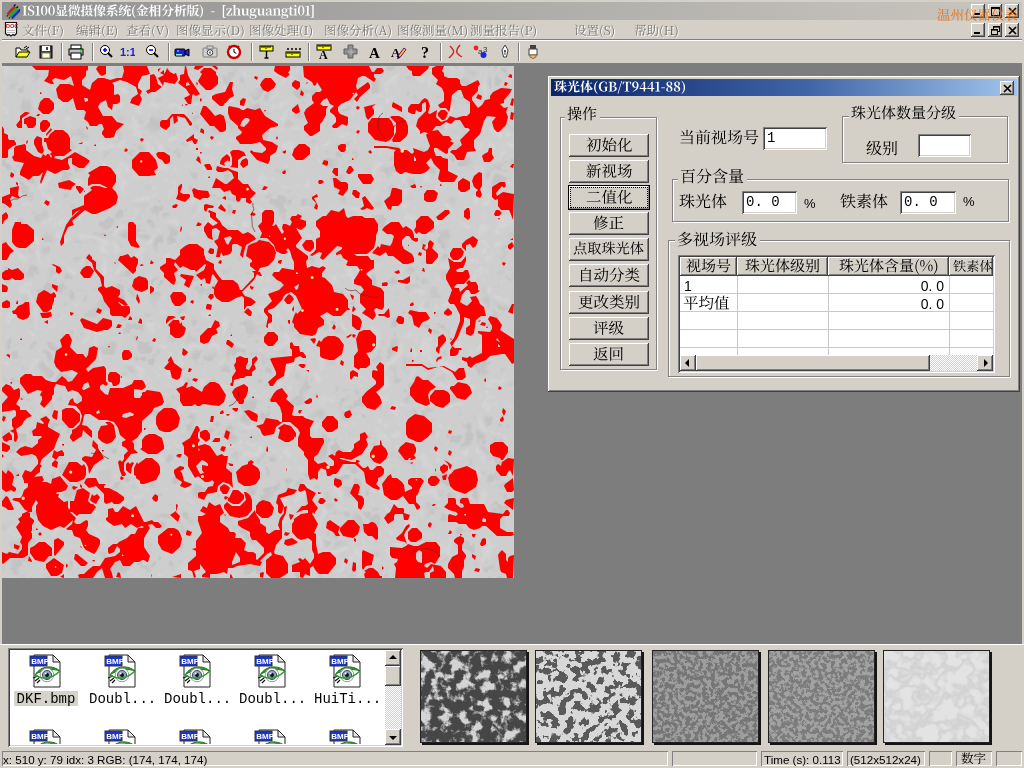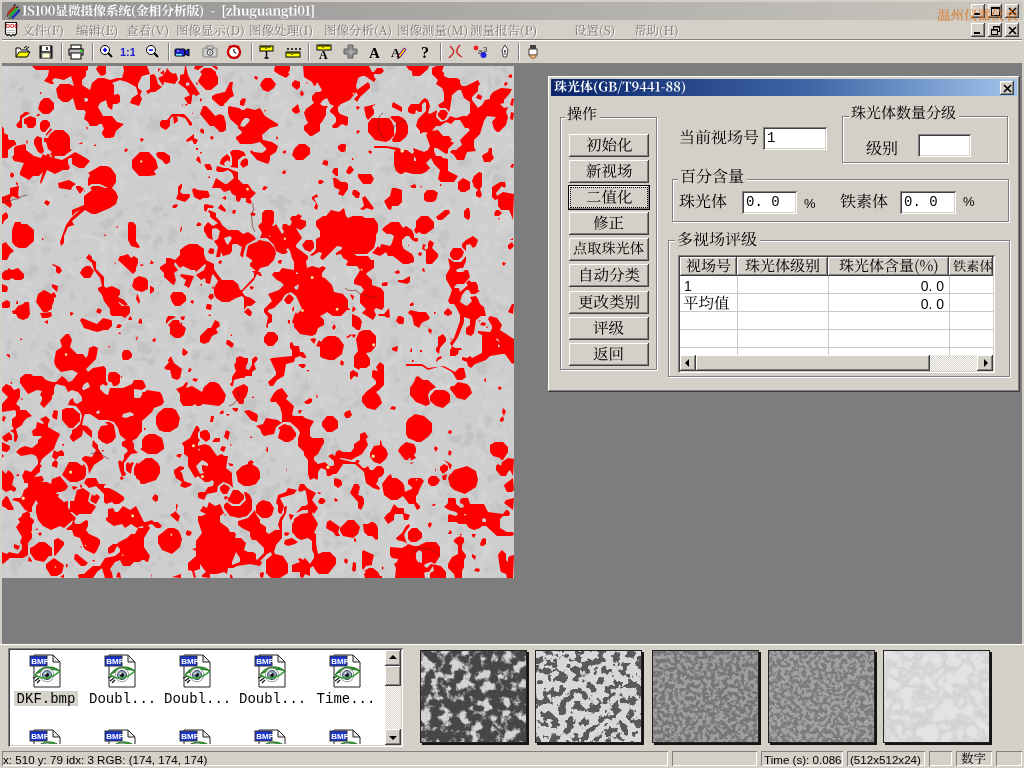--- a/index.html
+++ b/index.html
@@ -846,21 +846,21 @@
 <text x="4.2" y="12.3" font-family="Liberation Sans" font-weight="bold" font-size="8" fill="#fff">BMP</text>
 <path d="M8 23 C14 13 26 13 33 19 C26 16 14 18 8 23 z" fill="#2d9a2d" stroke="#1c6e1c"></path>
 <circle cx="20" cy="23" r="6.8" fill="#fff" stroke="#999"></circle>
 <circle cx="20" cy="23" r="4.6" fill="#8ba0b5" stroke="#445566"></circle>
 <circle cx="20" cy="23" r="2" fill="#111"></circle>
 <circle cx="18.6" cy="21.4" r="1" fill="#fff"></circle>
 <path d="M12 26 l-4 3 M13 28 l-3 3 M11 24 l-5 2" stroke="#111" stroke-width="1.2"></path>
 <path d="M8 23 q12 8 25 -4" fill="none" stroke="#2d9a2d" stroke-width="1.6"></path>
 </svg>
   </div>
-<div class="abs" style="left:314px;top:691px;width:64px;height:15px;font:14px 'Liberation Mono';text-align:center">Time...</div>
+<div class="abs" style="left:314px;top:691px;width:64px;height:15px;font:14px 'Liberation Mono';text-align:center">HuiTi...</div>
 <div class="abs" style="left:327px;top:727px;width:38px;height:17px;overflow:hidden">
     <svg width="38" height="36" viewBox="0 0 38 36">
 <path d="M7 3 h19 l7 7 v25 h-26 z" fill="#fff" stroke="#222"></path>
 <path d="M26 3 v7 h7 z" fill="#e8e8e8" stroke="#222"></path>
 <rect x="3" y="4" width="17" height="10" fill="#1a35cc" stroke="#333"></rect>
 <text x="4.2" y="12.3" font-family="Liberation Sans" font-weight="bold" font-size="8" fill="#fff">BMP</text>
 <path d="M8 23 C14 13 26 13 33 19 C26 16 14 18 8 23 z" fill="#2d9a2d" stroke="#1c6e1c"></path>
 <circle cx="20" cy="23" r="6.8" fill="#fff" stroke="#999"></circle>
 <circle cx="20" cy="23" r="4.6" fill="#8ba0b5" stroke="#445566"></circle>
 <circle cx="20" cy="23" r="2" fill="#111"></circle>
@@ -946,21 +946,21 @@
   </div>
 <div class="abs" style="left:0px;top:750px;width:1024px;height:18px;background:#d4d0c8"></div>
 <div class="abs sunkthin" style="left:2px;top:751px;width:666px;height:15px"></div>
 <div class="abs sunkthin" style="left:672px;top:751px;width:85px;height:15px"></div>
 <div class="abs sunkthin" style="left:761px;top:751px;width:82px;height:15px"></div>
 <div class="abs sunkthin" style="left:847px;top:751px;width:78px;height:15px"></div>
 <div class="abs sunkthin" style="left:929px;top:751px;width:23px;height:15px"></div>
 <div class="abs sunkthin" style="left:956px;top:751px;width:36px;height:15px"></div>
 <div class="abs sunkthin" style="left:996px;top:751px;width:26px;height:15px"></div>
 <div class="abs" style="left:3px;top:753px;font:11.6px 'Liberation Sans';color:#000">x: 510 y: 79  idx: 3  RGB: (174, 174, 174)</div>
-<div class="abs" style="left:764px;top:753px;font:11.6px 'Liberation Sans'">Time (s): 0.086</div>
+<div class="abs" style="left:764px;top:753px;font:11.6px 'Liberation Sans'">Time (s): 0.113</div>
 <div class="abs" style="left:850px;top:753px;font:11.6px 'Liberation Sans'">(512x512x24)</div>
 <div class="abs" style="left:961px;top:752px">
     <svg width="26" height="15" viewBox="0 0 26 15" fill="#000">
       <path transform="translate(0.0 0)" d="M6.3 1.3 5.2 0.9C5 1.6 4.7 2.3 4.5 2.8L4.7 2.9C5 2.6 5.5 2 5.9 1.5C6.1 1.6 6.3 1.5 6.3 1.3ZM1.2 1 1.1 1.1C1.5 1.5 1.9 2.2 1.9 2.8C2.6 3.3 3.3 1.9 1.2 1ZM3.6 6.6C4 6.7 4.1 6.6 4.2 6.4L3 6C2.9 6.3 2.6 6.8 2.4 7.3H0.5L0.6 7.7H2.2C1.9 8.3 1.5 8.9 1.2 9.2C2 9.4 2.9 9.7 3.7 10.1C3 10.8 2 11.4 0.7 11.8L0.7 12C2.3 11.6 3.4 11.1 4.2 10.4C4.6 10.6 5 10.9 5.2 11.1C5.9 11.3 6.1 10.5 4.8 9.8C5.3 9.2 5.7 8.6 5.9 7.8C6.2 7.8 6.3 7.7 6.4 7.6L5.6 6.8L5.1 7.3H3.3ZM5.1 7.7C4.9 8.4 4.6 9 4.2 9.6C3.7 9.4 3 9.2 2.2 9.1C2.5 8.7 2.8 8.2 3.1 7.7ZM9.1 0.8 7.8 0.5C7.5 2.8 6.9 5 6.1 6.6L6.3 6.7C6.7 6.2 7.1 5.6 7.4 4.9C7.7 6.3 8 7.6 8.6 8.8C7.8 9.9 6.7 10.9 5.2 11.8L5.3 12C6.9 11.3 8.1 10.5 8.9 9.4C9.5 10.4 10.3 11.3 11.4 12C11.5 11.6 11.8 11.4 12.1 11.4L12.2 11.2C11 10.7 10.1 9.8 9.4 8.8C10.3 7.4 10.8 5.8 11 3.7H11.9C12 3.7 12.1 3.7 12.2 3.5C11.8 3.1 11.1 2.6 11.1 2.6L10.5 3.3H8.1C8.3 2.7 8.5 1.9 8.7 1.1C9 1.1 9.1 1 9.1 0.8ZM7.9 3.7H10.1C9.9 5.4 9.6 6.9 8.9 8.1C8.3 7.1 7.9 5.8 7.6 4.5ZM5.9 2.4 5.4 3.1H4V1C4.3 0.9 4.4 0.8 4.4 0.6L3.2 0.5V3.1L0.6 3.1L0.7 3.5H2.8C2.3 4.5 1.4 5.4 0.4 6.1L0.6 6.3C1.6 5.8 2.5 5.1 3.2 4.3V6.1H3.4C3.6 6.1 4 5.9 4 5.8V3.9C4.5 4.4 5.2 5.1 5.5 5.7C6.3 6.2 6.8 4.5 4 3.7V3.5H6.6C6.8 3.5 6.9 3.4 6.9 3.3C6.5 2.9 5.9 2.4 5.9 2.4Z"></path>
       <path transform="translate(12.5 0)" d="M5.5 0.5 5.3 0.6C5.8 1 6.2 1.7 6.3 2.2C7.2 2.9 8 1.1 5.5 0.5ZM2.1 1.8 1.9 1.8C2 2.7 1.5 3.4 1 3.6C0.7 3.8 0.5 4.1 0.6 4.4C0.8 4.7 1.3 4.7 1.6 4.5C2 4.2 2.3 3.7 2.3 2.9H10.5C10.3 3.3 10 3.9 9.8 4.3L10 4.4C10.5 4 11.2 3.4 11.5 3C11.8 3 11.9 3 12 2.9L11 1.9L10.4 2.5H2.2C2.2 2.3 2.2 2.1 2.1 1.8ZM10.8 6.6 10.2 7.4H6.7V6.3C6.9 6.3 7.1 6.2 7.1 6C7.9 5.6 8.7 5.2 9.3 4.8C9.6 4.8 9.7 4.7 9.8 4.6L8.8 3.7L8.3 4.3H2.7L2.8 4.7H8.1C7.7 5.1 7.2 5.6 6.7 5.9L5.8 5.9V7.4H0.6L0.7 7.8H5.8V10.7C5.8 10.9 5.8 11 5.5 11C5.2 11 3.7 10.9 3.7 10.9V11.1C4.3 11.2 4.7 11.2 4.9 11.4C5.1 11.5 5.2 11.7 5.2 12C6.5 11.8 6.7 11.4 6.7 10.8V7.8H11.6C11.8 7.8 11.9 7.7 11.9 7.6C11.5 7.2 10.8 6.6 10.8 6.6Z"></path>
     </svg>
   </div>
 <div class="abs" style="left:937px;top:8px">
     <svg width="82" height="16" viewBox="0 0 82 16" fill="#e4731c">
       <path transform="translate(0.0 0)" d="M1.2 9.1C1 9.1 0.6 9.1 0.6 9.1V9.4C0.9 9.4 1.1 9.5 1.2 9.6C1.5 9.8 1.6 10.8 1.4 12.2C1.5 12.7 1.6 12.9 1.8 12.9C2.3 12.9 2.5 12.6 2.5 12C2.6 10.9 2.2 10.2 2.2 9.7C2.2 9.3 2.3 8.9 2.4 8.5C2.6 7.9 3.8 4.8 4.4 3.1L4.1 3.1C1.8 8.4 1.8 8.4 1.5 8.8C1.4 9.1 1.3 9.1 1.2 9.1ZM1.6 0.6 1.4 0.8C2 1.2 2.7 1.9 2.9 2.5C3.9 3.1 4.4 1.2 1.6 0.6ZM0.6 3.7 0.5 3.8C1 4.2 1.7 4.8 1.8 5.4C2.8 6 3.4 4.1 0.6 3.7ZM5.8 3.8H10.3V5.5H5.8ZM5.8 3.4V1.8H10.3V3.4ZM4.9 1.4V6.7H5.1C5.5 6.7 5.8 6.5 5.8 6.4V5.9H10.3V6.6H10.5C10.9 6.6 11.2 6.4 11.2 6.3V1.8C11.5 1.8 11.6 1.7 11.7 1.6L10.7 0.9L10.3 1.4H6L4.9 0.9ZM6.5 12.1H5.1V8H6.5ZM7.2 12.1V8H8.6V12.1ZM9.4 12.1V8H10.8V12.1ZM4.3 7.6V12.1H2.9L3 12.4H12.9C13 12.4 13.2 12.4 13.2 12.2C12.9 11.8 12.3 11.3 12.3 11.3L11.7 12.1H11.6V8.1C11.9 8.1 12.1 8 12.2 7.9L11.1 7L10.6 7.6H5.3L4.3 7.2Z"></path>

